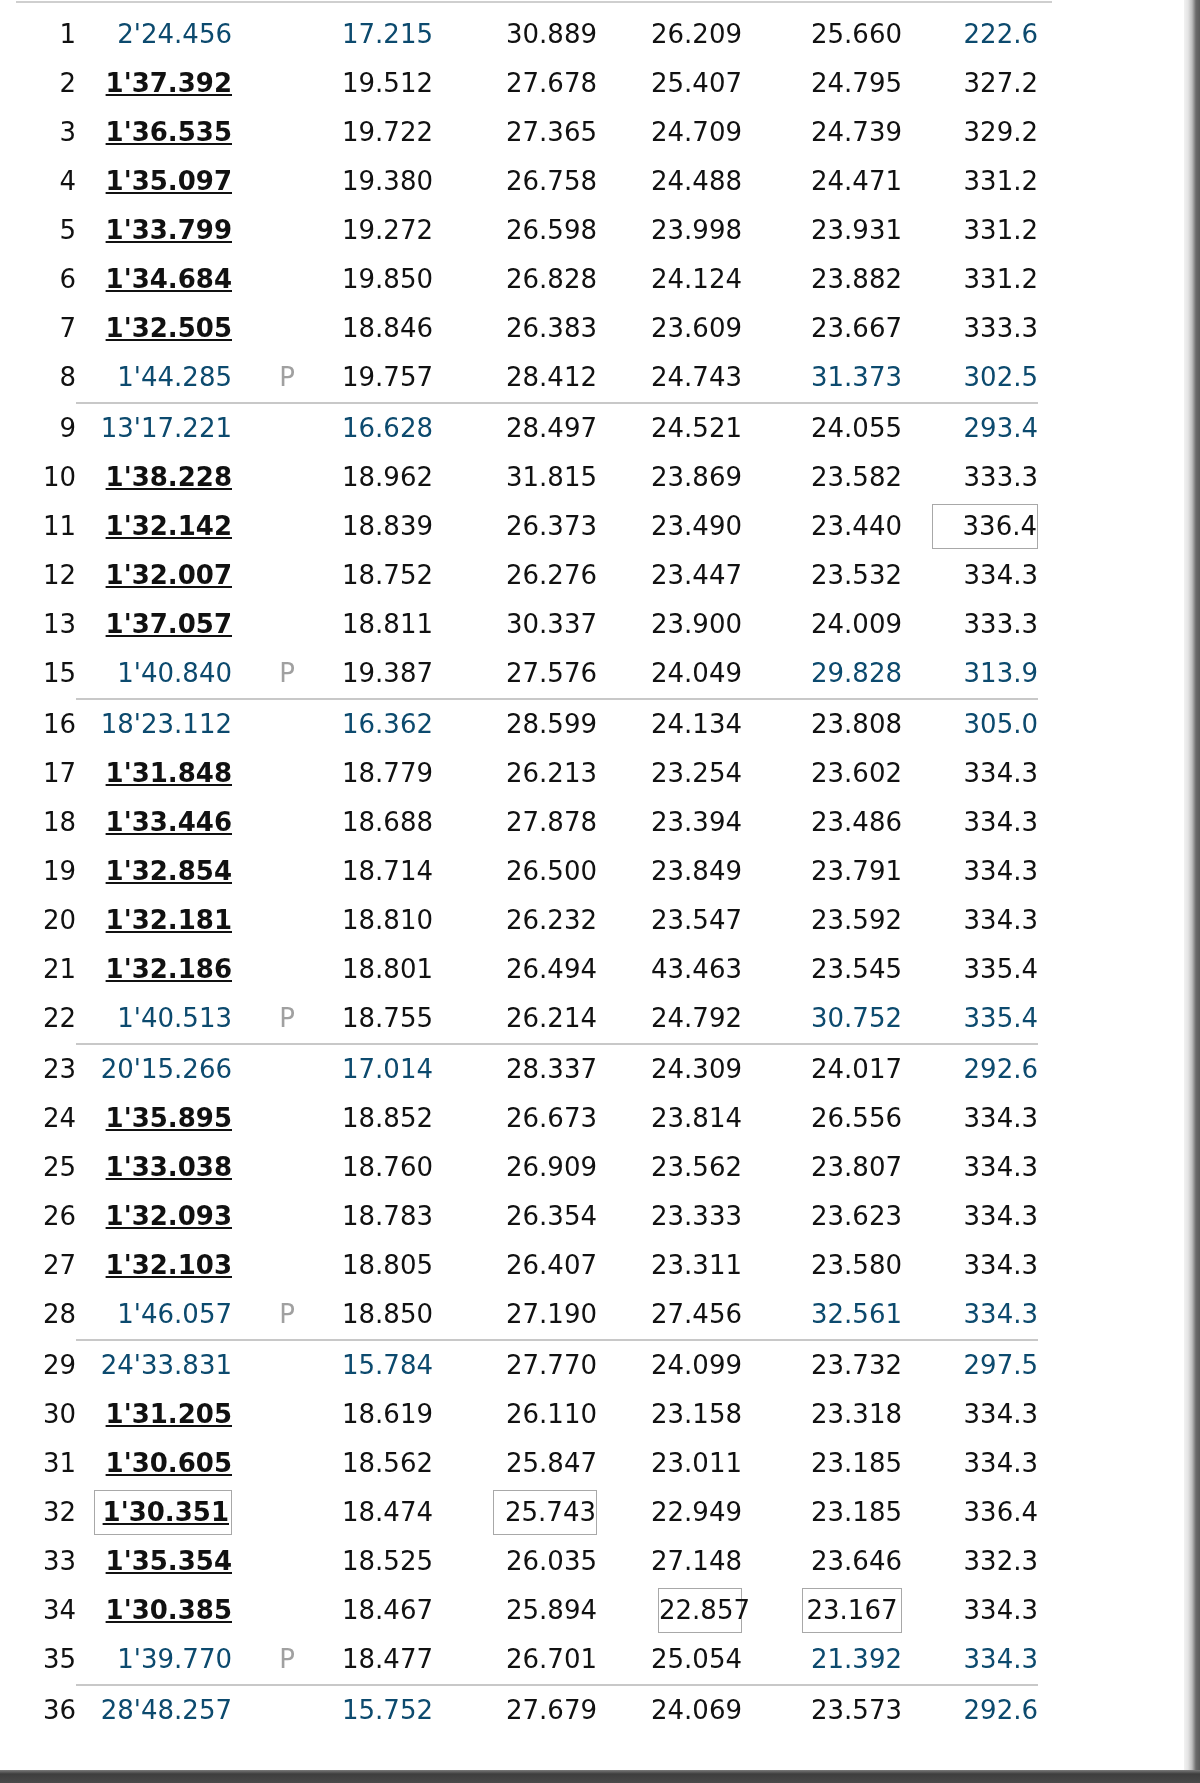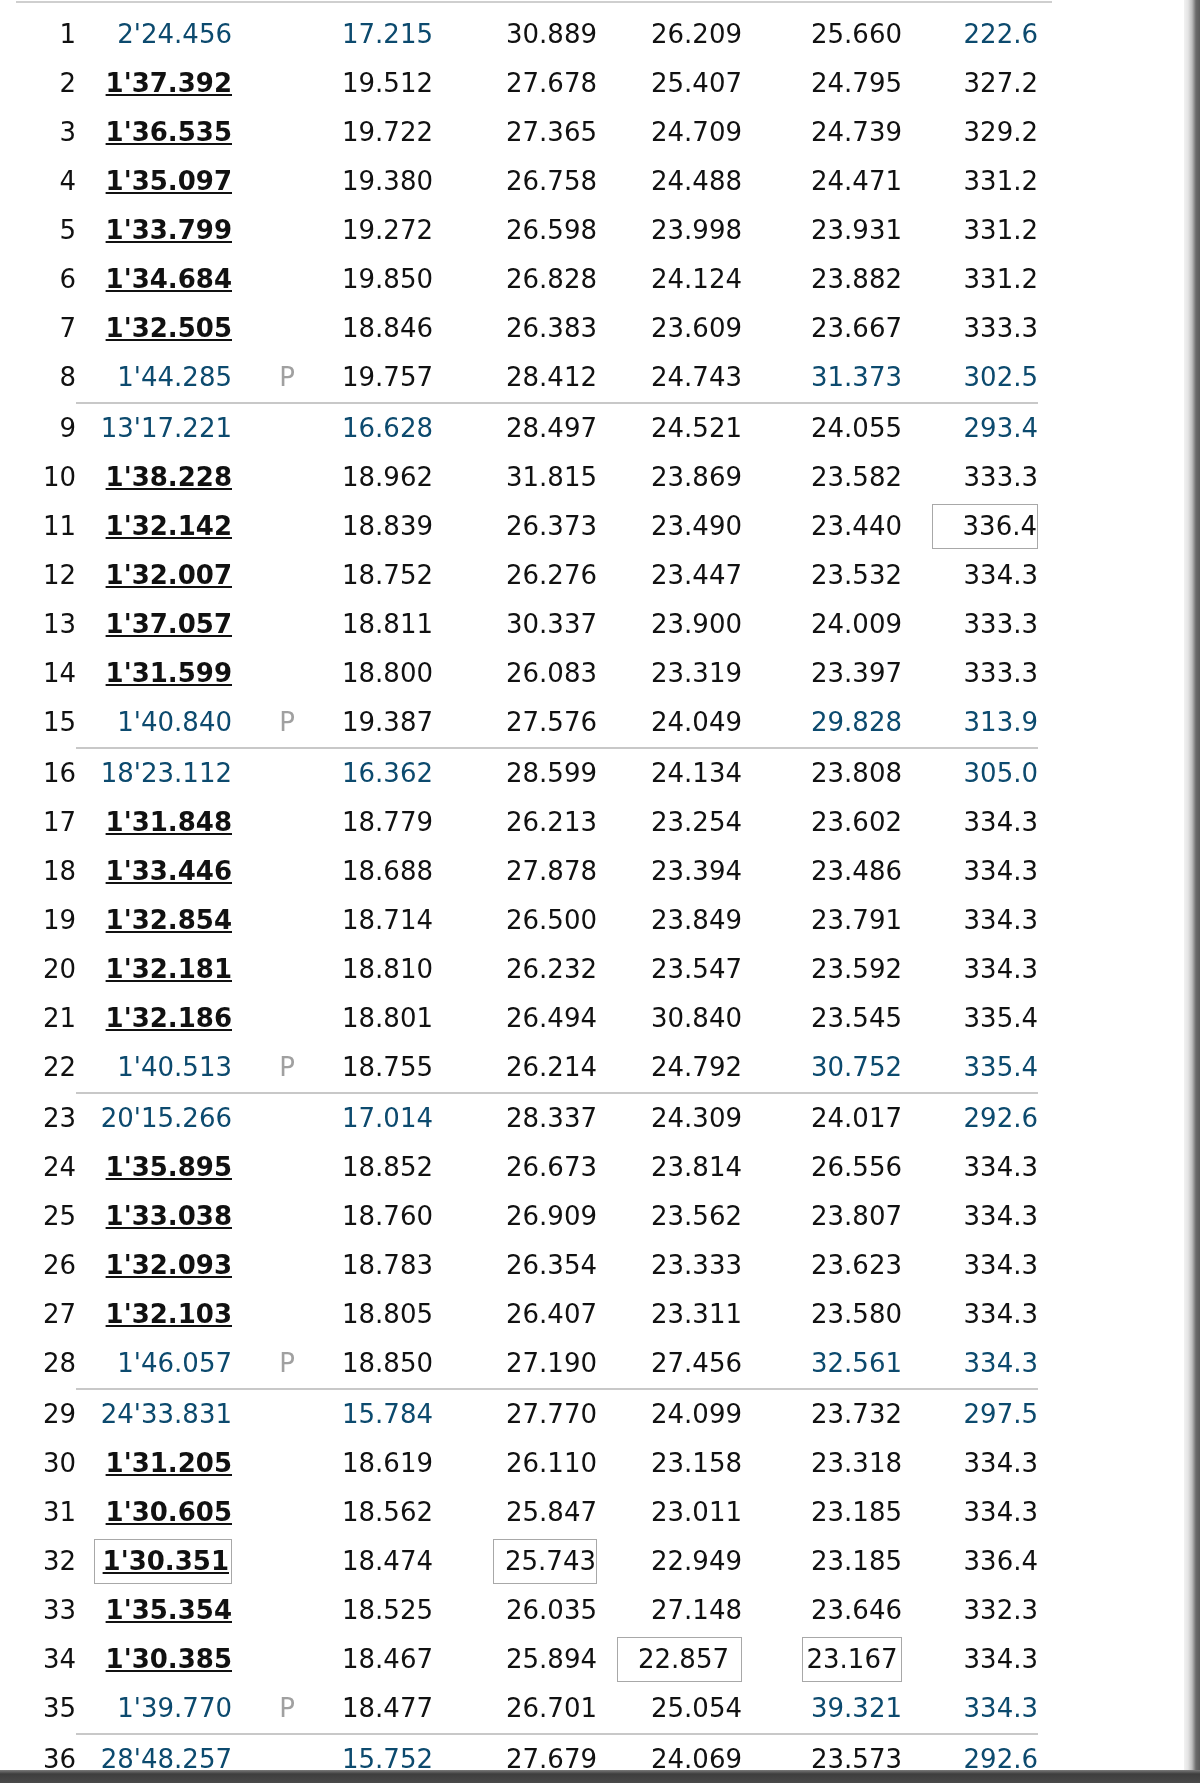--- a/index.html
+++ b/index.html
@@ -218,30 +218,20 @@
         <tr>
           <td class="c-lap"><span class="cell-inner">13</span></td>
           <td class="c-time"><span class="cell-inner bold">1'37.057</span></td>
           <td class="c-pit"><span class="cell-inner"></span></td>
           <td class="c-s1"><span class="cell-inner">18.811</span></td>
           <td class="c-s2"><span class="cell-inner">30.337</span></td>
           <td class="c-s3"><span class="cell-inner">23.900</span></td>
           <td class="c-s4"><span class="cell-inner">24.009</span></td>
           <td class="c-spd"><span class="cell-inner">333.3</span></td>
         </tr>
-        <tr>
-          <td class="c-lap"><span class="cell-inner">14</span></td>
-          <td class="c-time"><span class="cell-inner bold">1'31.599</span></td>
-          <td class="c-pit"><span class="cell-inner"></span></td>
-          <td class="c-s1"><span class="cell-inner">18.800</span></td>
-          <td class="c-s2"><span class="cell-inner">26.083</span></td>
-          <td class="c-s3"><span class="cell-inner">23.319</span></td>
-          <td class="c-s4"><span class="cell-inner">23.397</span></td>
-          <td class="c-spd"><span class="cell-inner">333.3</span></td>
-        </tr>
         <tr class="stint-end">
           <td class="c-lap"><span class="cell-inner">15</span></td>
           <td class="c-time"><span class="cell-inner dim">1'40.840</span></td>
           <td class="c-pit"><span class="cell-inner">P</span></td>
           <td class="c-s1"><span class="cell-inner">19.387</span></td>
           <td class="c-s2"><span class="cell-inner">27.576</span></td>
           <td class="c-s3"><span class="cell-inner">24.049</span></td>
           <td class="c-s4"><span class="cell-inner dim">29.828</span></td>
           <td class="c-spd"><span class="cell-inner dim">313.9</span></td>
         </tr>
@@ -294,21 +284,21 @@
           <td class="c-s3"><span class="cell-inner">23.547</span></td>
           <td class="c-s4"><span class="cell-inner">23.592</span></td>
           <td class="c-spd"><span class="cell-inner">334.3</span></td>
         </tr>
         <tr>
           <td class="c-lap"><span class="cell-inner">21</span></td>
           <td class="c-time"><span class="cell-inner bold">1'32.186</span></td>
           <td class="c-pit"><span class="cell-inner"></span></td>
           <td class="c-s1"><span class="cell-inner">18.801</span></td>
           <td class="c-s2"><span class="cell-inner">26.494</span></td>
-          <td class="c-s3"><span class="cell-inner">30.840</span></td>
+          <td class="c-s3"><span class="cell-inner">43.463</span></td>
           <td class="c-s4"><span class="cell-inner">23.545</span></td>
           <td class="c-spd"><span class="cell-inner">335.4</span></td>
         </tr>
         <tr class="stint-end">
           <td class="c-lap"><span class="cell-inner">22</span></td>
           <td class="c-time"><span class="cell-inner dim">1'40.513</span></td>
           <td class="c-pit"><span class="cell-inner">P</span></td>
           <td class="c-s1"><span class="cell-inner">18.755</span></td>
           <td class="c-s2"><span class="cell-inner">26.214</span></td>
           <td class="c-s3"><span class="cell-inner">24.792</span></td>
@@ -424,32 +414,32 @@
           <td class="c-s3"><span class="cell-inner">27.148</span></td>
           <td class="c-s4"><span class="cell-inner">23.646</span></td>
           <td class="c-spd"><span class="cell-inner">332.3</span></td>
         </tr>
         <tr>
           <td class="c-lap"><span class="cell-inner">34</span></td>
           <td class="c-time"><span class="cell-inner bold">1'30.385</span></td>
           <td class="c-pit"><span class="cell-inner"></span></td>
           <td class="c-s1"><span class="cell-inner">18.467</span></td>
           <td class="c-s2"><span class="cell-inner">25.894</span></td>
-          <td class="c-s3"><span class="cell-inner boxed" style="width: 125px; text-align: right; padding-right: 12px;">22.857</span></td>
+          <td class="c-s3"><span class="cell-inner boxed" style="width: 84px; text-align: right; padding-right: 6px;">22.857</span></td>
           <td class="c-s4"><span class="cell-inner boxed" style="width: 100px; text-align: center; padding-right: 0;">23.167</span></td>
           <td class="c-spd"><span class="cell-inner">334.3</span></td>
         </tr>
         <tr class="stint-end">
           <td class="c-lap"><span class="cell-inner">35</span></td>
           <td class="c-time"><span class="cell-inner dim">1'39.770</span></td>
           <td class="c-pit"><span class="cell-inner">P</span></td>
           <td class="c-s1"><span class="cell-inner">18.477</span></td>
           <td class="c-s2"><span class="cell-inner">26.701</span></td>
           <td class="c-s3"><span class="cell-inner">25.054</span></td>
-          <td class="c-s4"><span class="cell-inner dim">39.321</span></td>
+          <td class="c-s4"><span class="cell-inner dim">21.392</span></td>
           <td class="c-spd"><span class="cell-inner dim">334.3</span></td>
         </tr>
         <tr>
           <td class="c-lap"><span class="cell-inner">36</span></td>
           <td class="c-time"><span class="cell-inner dim">28'48.257</span></td>
           <td class="c-pit"><span class="cell-inner"></span></td>
           <td class="c-s1"><span class="cell-inner dim">15.752</span></td>
           <td class="c-s2"><span class="cell-inner">27.679</span></td>
           <td class="c-s3"><span class="cell-inner">24.069</span></td>
           <td class="c-s4"><span class="cell-inner">23.573</span></td>

